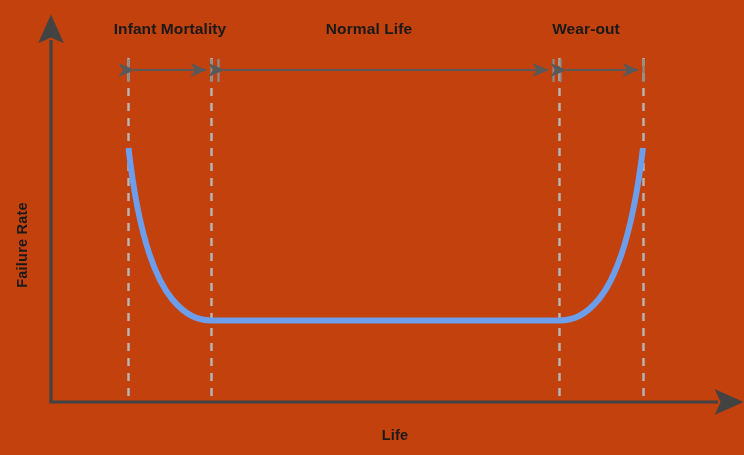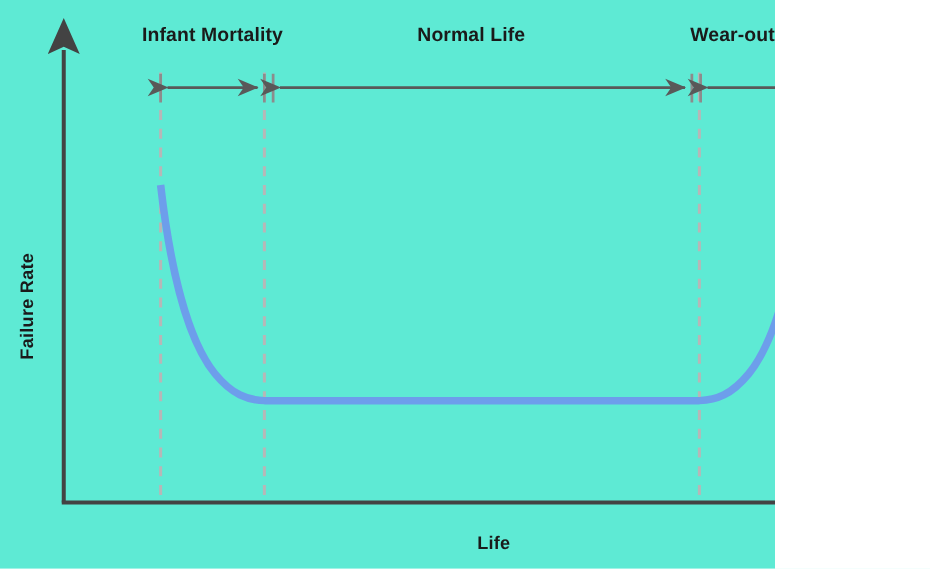--- a/index.html
+++ b/index.html
@@ -5,23 +5,23 @@
   html, body {
     margin: 0;
     padding: 0;
     background: #ffffff;
   }
   body {
     font-family: "Liberation Sans", sans-serif;
   }
   #stage {
     position: relative;
-    width: 620px;
+    width: 744px;
     height: 455px;
-    background: #5eead4;
+    background: #c2410c;
     overflow: hidden;
   }
   #chart-svg {
     position: absolute;
     left: 0;
     top: 0;
     width: 744px;
     height: 455px;
     display: block;
   }
@@ -107,19 +107,19 @@
 
     <path id="curve-path" d="M 128.5 148
              C 136 214, 150 272, 172 299
              C 186 316, 198 320, 211.5 320.5
              L 559.5 320.5
              C 573 320, 585 316, 599 299
              C 621 272, 635 214, 643 148" fill="none" stroke="#6d9eeb" stroke-width="6" stroke-linecap="butt" stroke-linejoin="round"></path>
   </svg>
 
   <div class="phase-label" style="left:170px; top:20px;">Infant Mortality</div>
-  <div class="phase-label" style="left:377px; top:20px;text-align:right;">Normal Life</div>
+  <div class="phase-label" style="left:369px; top:20px;text-align:right;">Normal Life</div>
   <div class="phase-label" style="left:586px; top:20px;">Wear-out</div>
 
   <div id="axis-label-x" style="left:395px; top:427px;">Life</div>
   <div id="axis-label-y" style="left:22px; top:245px;">Failure Rate</div>
 
 </div>
 
 </body></html>

